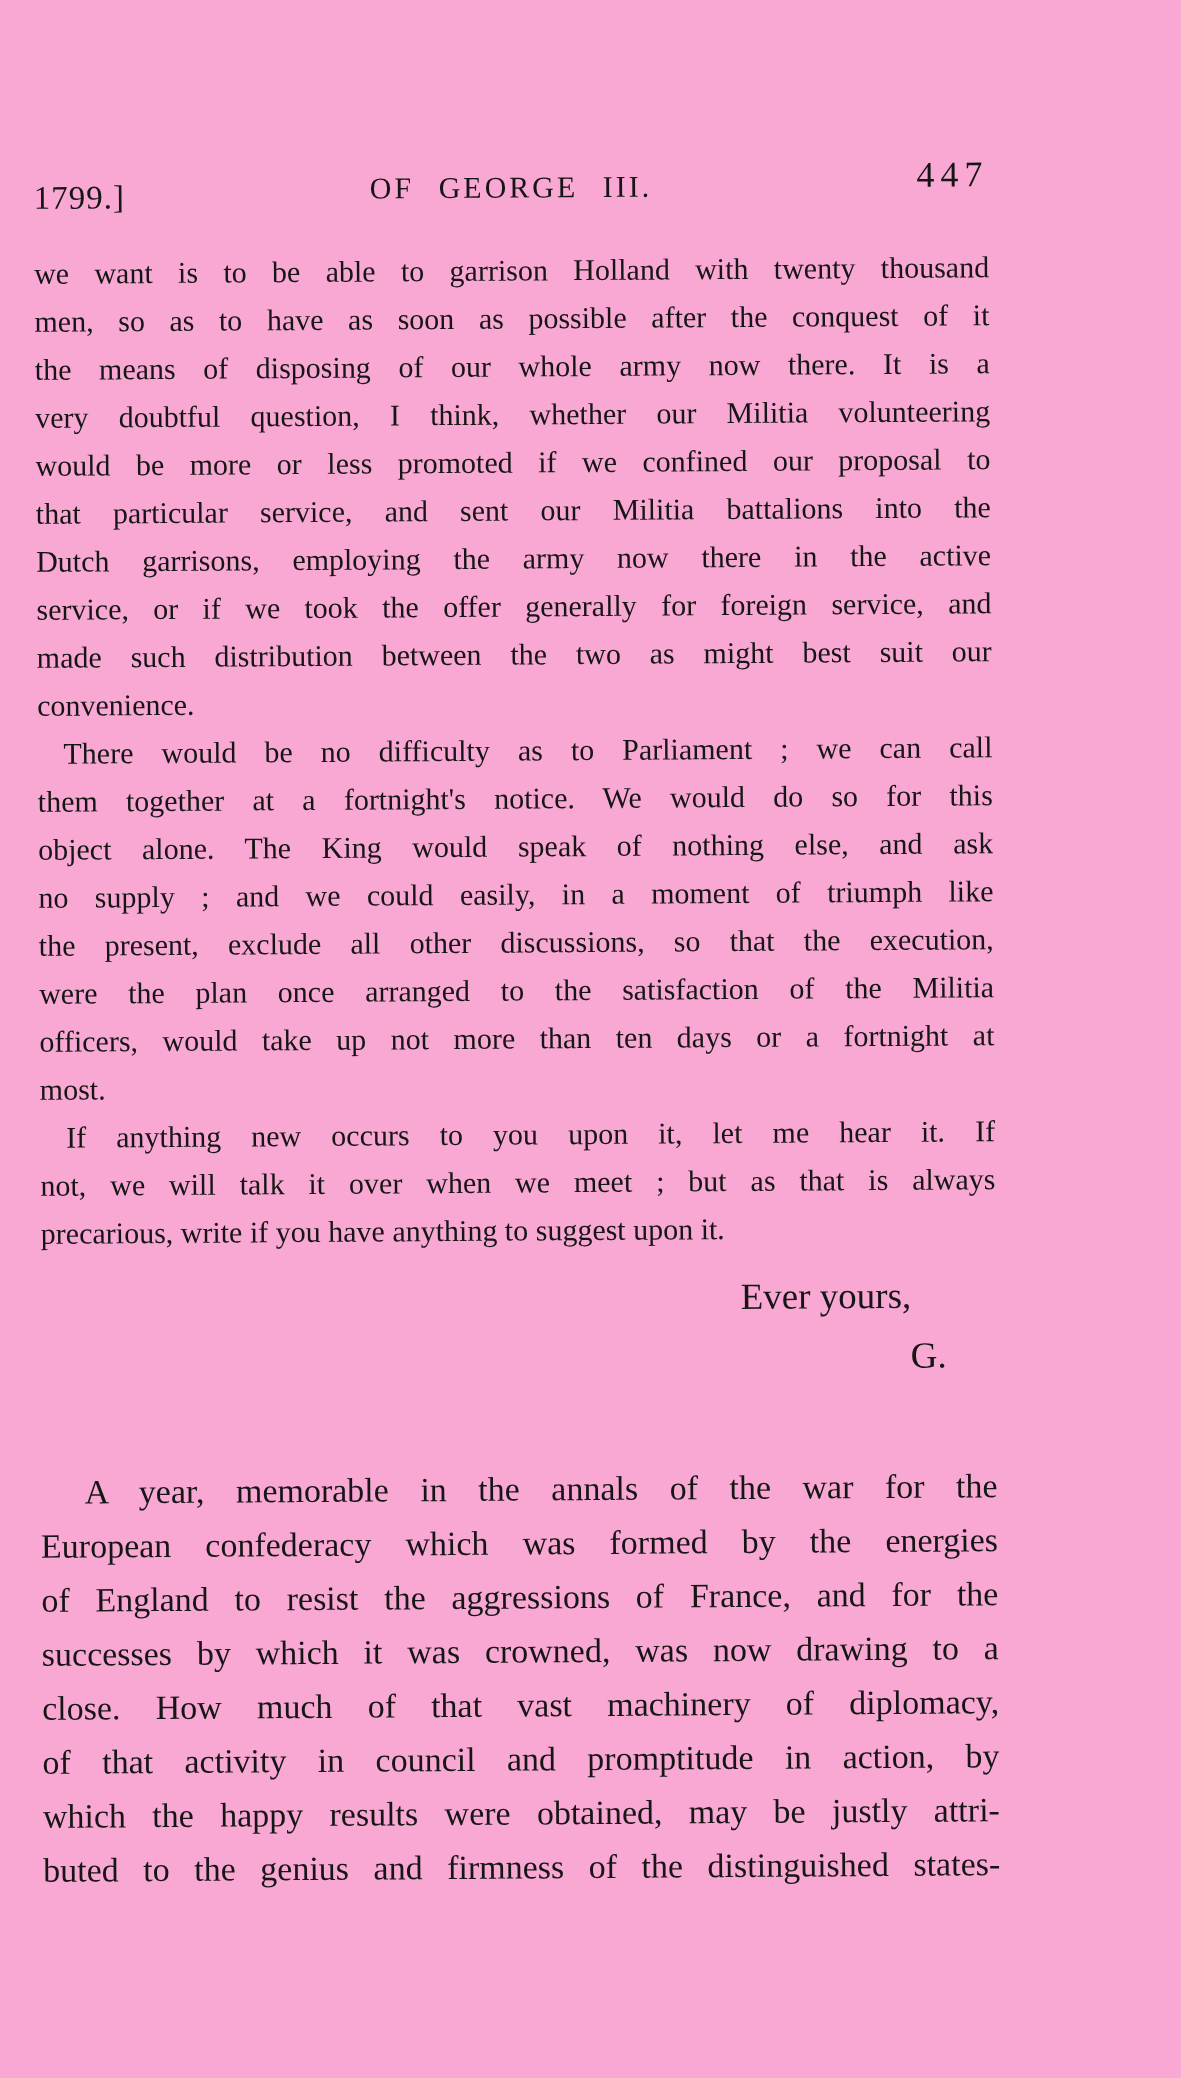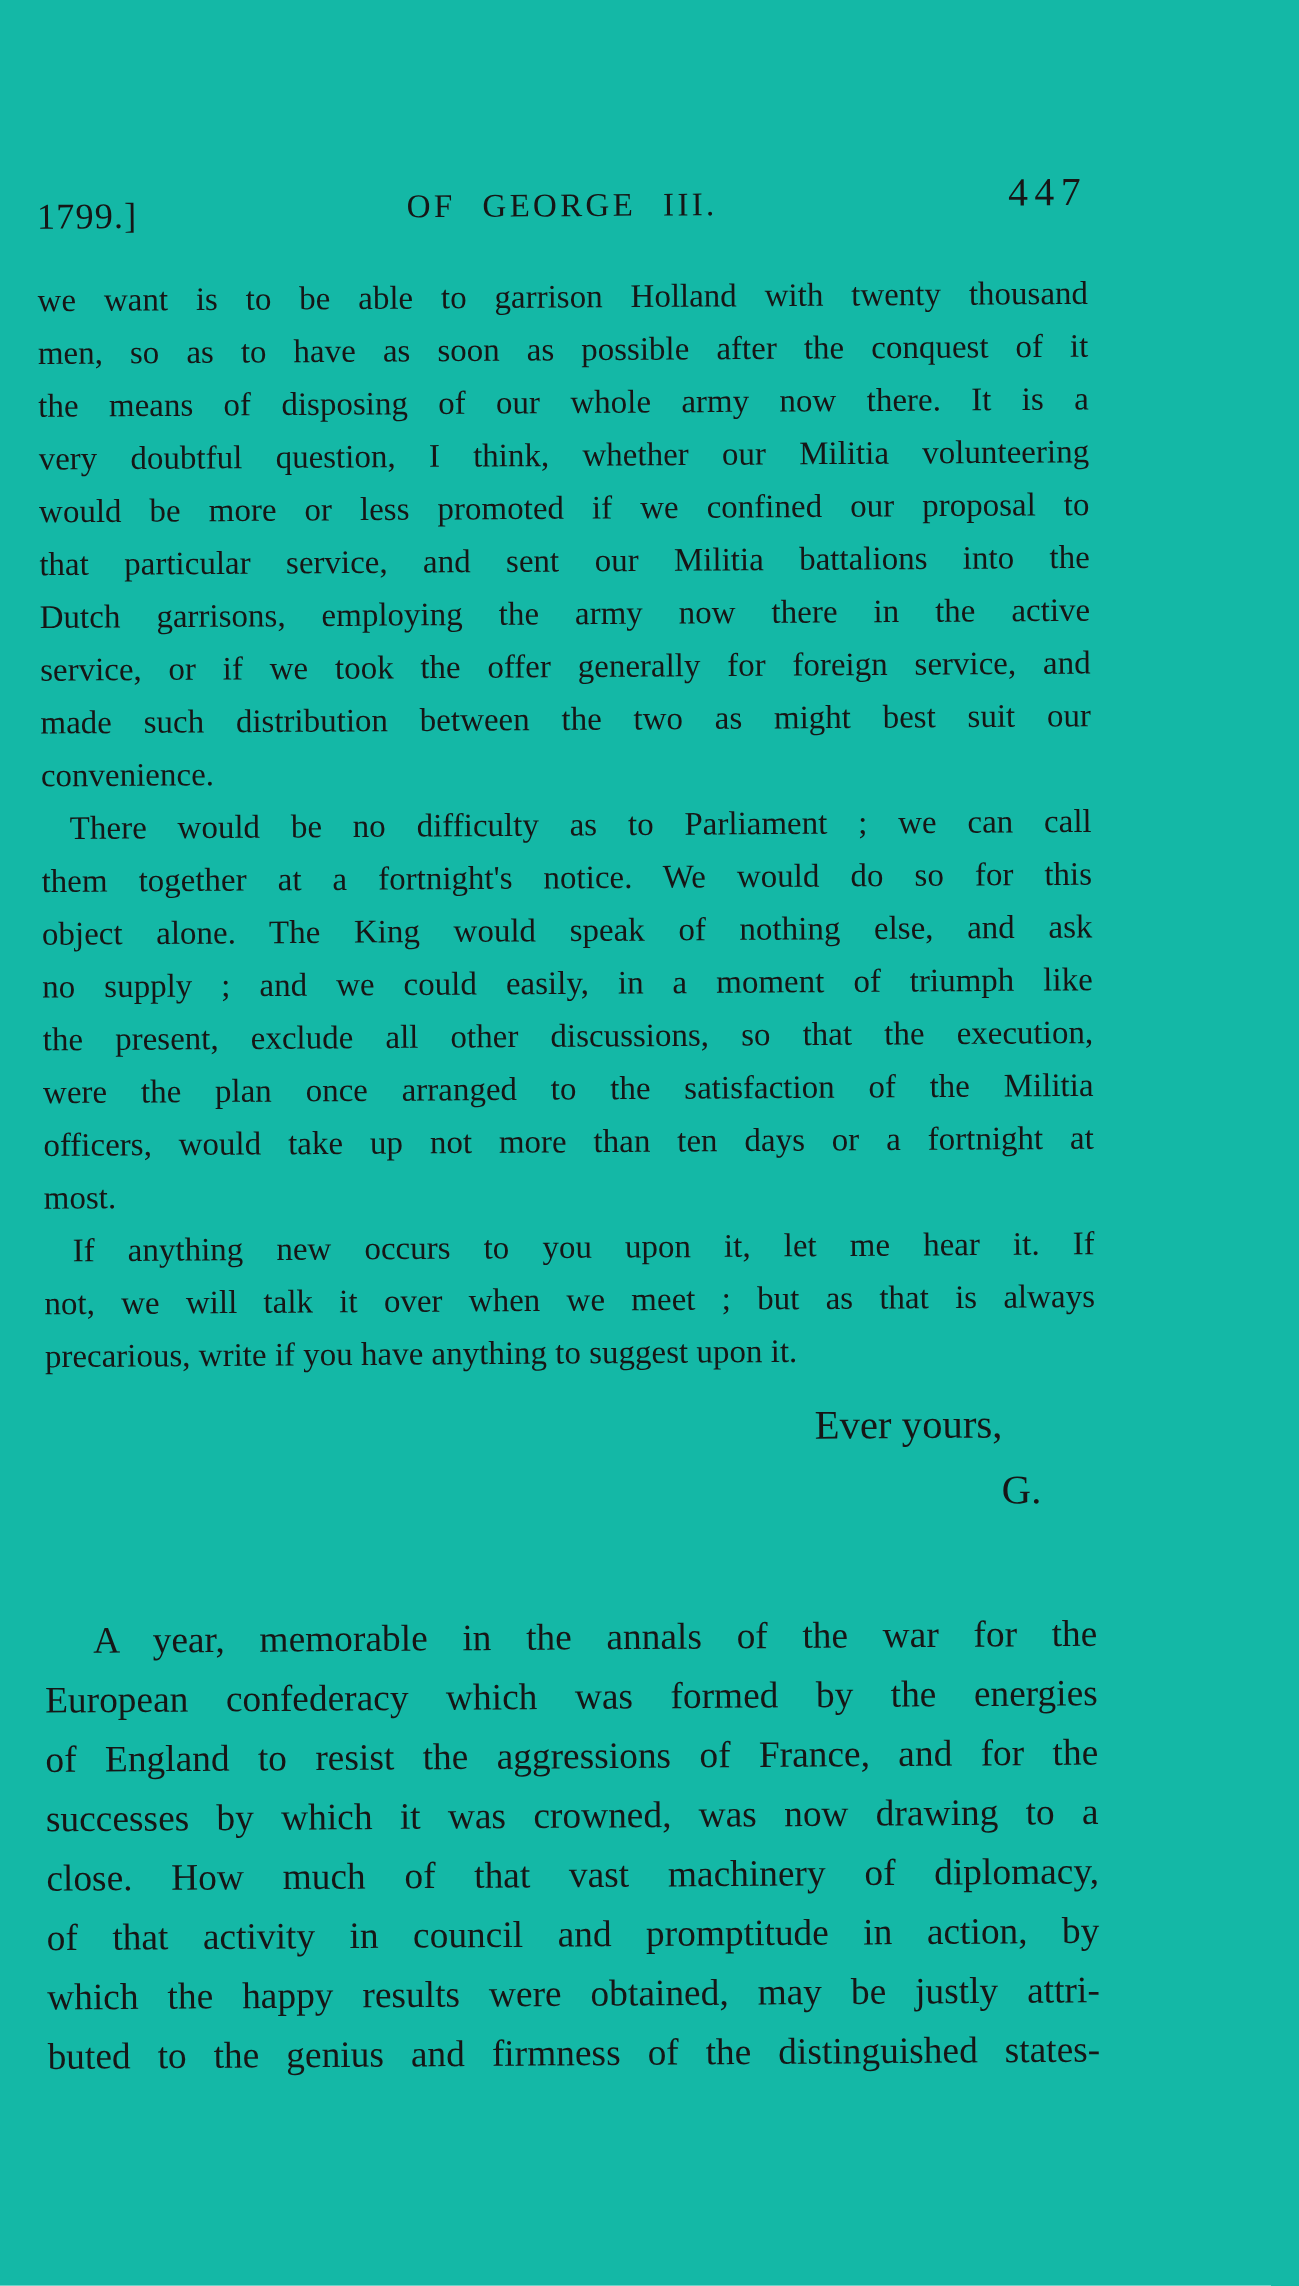--- a/index.html
+++ b/index.html
@@ -4,21 +4,21 @@
 <style>
   html, body {
     margin: 0;
     padding: 0;
     background: #ffffff;
   }
   .page {
     position: relative;
     width: 1181px;
     height: 2078px;
-    background: #14b8a6;
+    background: #f9a8d4;
     overflow: hidden;
     font-family: "Liberation Serif", serif;
     color: #161616;
   }
   .scan {
     position: absolute;
     inset: 0;
     transform: rotate(-0.4deg);
     transform-origin: 50% 40%;
   }

